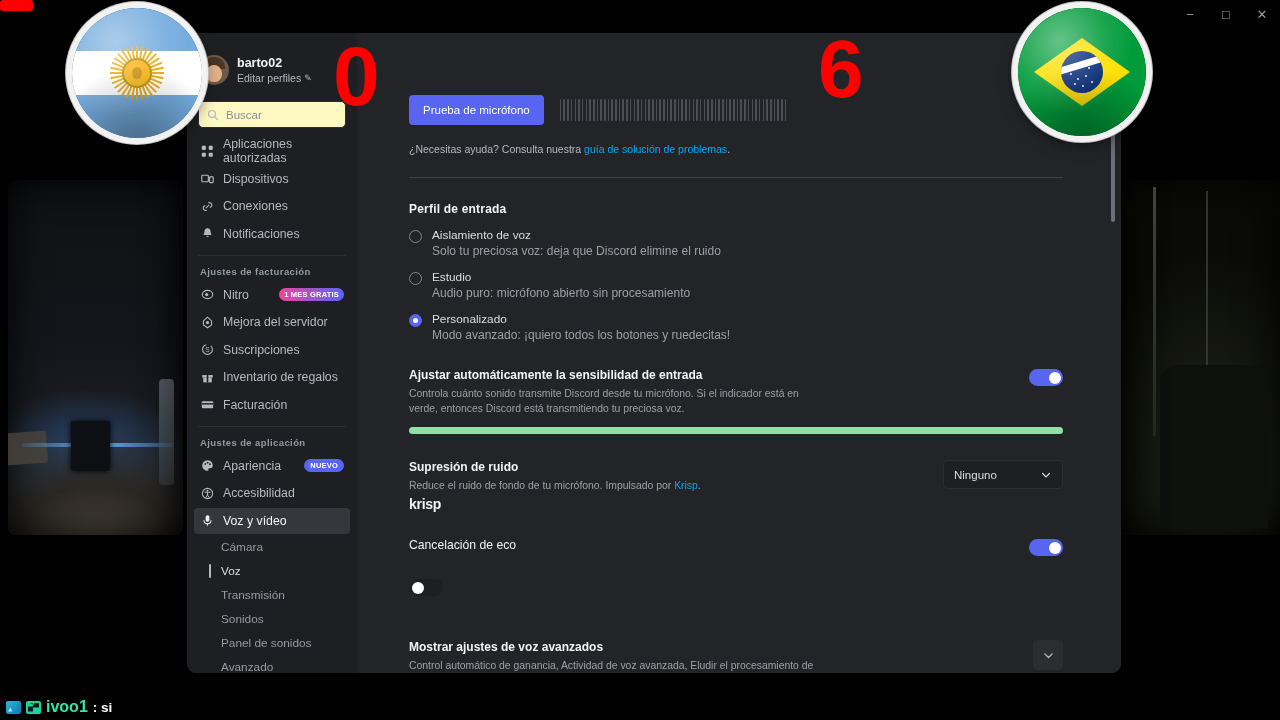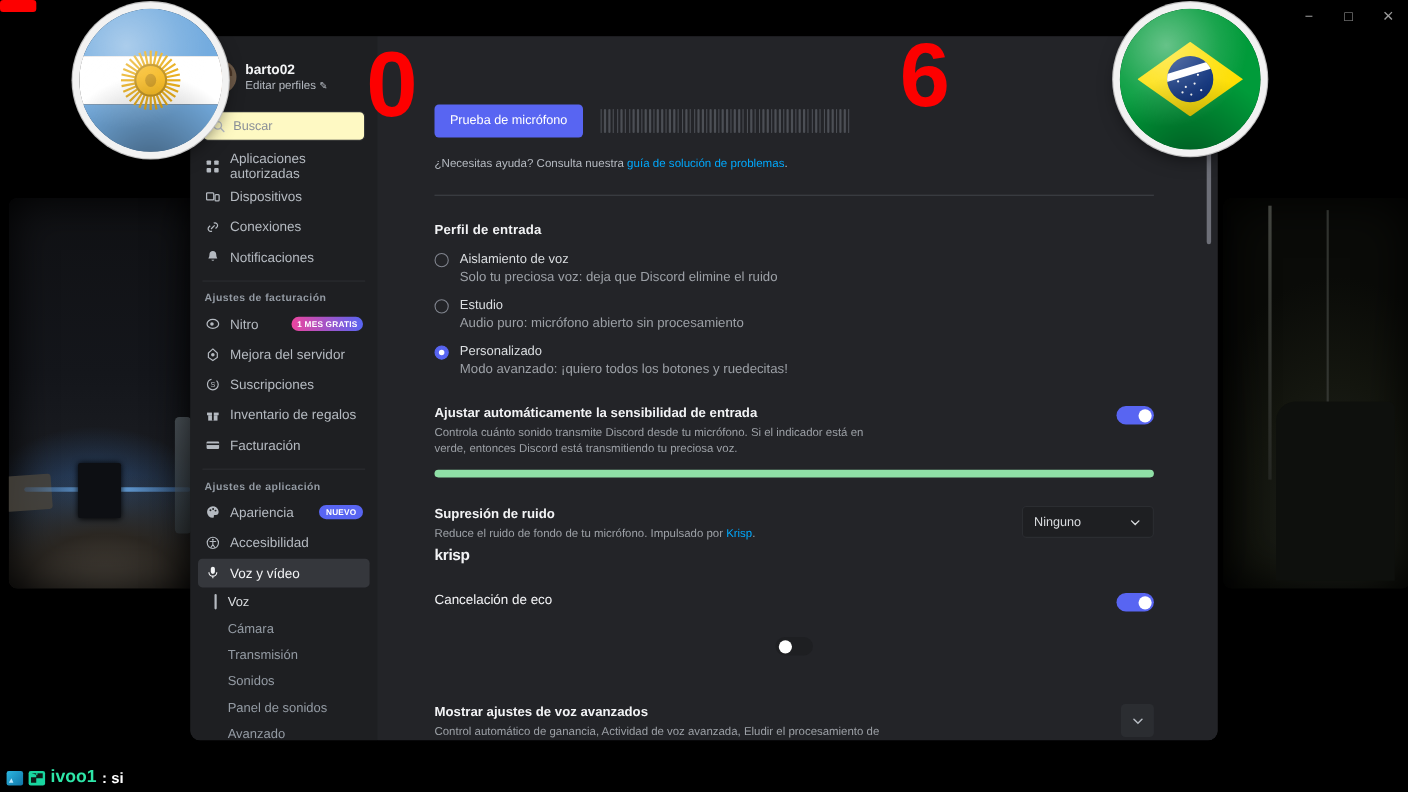--- a/index.html
+++ b/index.html
@@ -40,21 +40,21 @@
        linear-gradient(180deg,#191b17 0%, #121411 60%, #0c0e0b 100%);
      box-shadow:inset 0 0 45px #000; }
   #cam-right .pole { position:absolute; left:24%; top:2%; width:3px; height:70%;
      background:linear-gradient(180deg,#5c5f58,#2c2e2a); opacity:.7; }
   #cam-right .wire { position:absolute; left:55%; top:3%; width:2px; height:50%;
      background:#3b3d38; opacity:.8; }
   #cam-right .mass { position:absolute; left:28%; top:52%; width:64%; height:46%;
      background:#0e100d; border-radius:18px 6px 0 0; }
 
   
-  #discord { position:absolute; left:173px; top:33px; width:934px; height:640px;
+  #discord { position:absolute; left:187px; top:33px; width:934px; height:640px;
      background:#1e1f22; border-radius:9px; overflow:hidden;
      box-shadow:0 14px 40px rgba(0,0,0,.75); display:flex; }
 
   
   #sidebar { width:170px; flex:0 0 170px; background:#1e1f22; padding:0 0 0 0;
      overflow:hidden; position:relative; }
   .user-row { display:flex; align-items:center; gap:8px; padding:22px 10px 12px 12px; }
   .avatar { width:30px; height:30px; border-radius:50%; flex:0 0 30px; overflow:hidden;
      background:#6d5a48; position:relative; }
   .avatar .hair { position:absolute; left:4px; top:2px; width:22px; height:12px;
@@ -112,21 +112,21 @@
 
   .radio-row { display:flex; gap:10px; align-items:flex-start; margin-top:12px; }
   .radio { width:13px; height:13px; border-radius:50%; border:1.5px solid #80848e;
      flex:0 0 13px; margin-top:2px; position:relative; background:transparent; }
   .radio.on { border-color:#5865f2; background:#5865f2; }
   .radio.on:after { content:""; position:absolute; left:3.2px; top:3.2px; width:5px; height:5px;
      border-radius:50%; background:#fff; }
   .radio-label { font-size:11.8px; color:#dbdee1; }
   .radio-desc { font-size:12px; color:#9ca0a6; margin-top:2px; }
 
-  .setting-row { display:flex; align-items:flex-start; justify-content:center;
+  .setting-row { display:flex; align-items:flex-start; justify-content:flex-start;
      gap:20px; margin-top:26px; }
   .setting-main { flex:1; }
   .setting-title { font-size:12px; font-weight:700; color:#f2f3f5; }
   .setting-desc { font-size:10.4px; color:#9ca0a6; margin-top:4px; line-height:1.45; max-width:410px; }
 
   .toggle { width:34px; height:17px; border-radius:9px; position:relative; flex:0 0 34px;
      margin-top:1px; }
   .toggle.on { background:#5865f2; }
   .toggle.off { background:#1e1f22; }
   .toggle .knob { position:absolute; top:2.5px; width:12px; height:12px; border-radius:50%;
@@ -371,22 +371,22 @@
           <span class="ic">
             <svg width="13" height="13" viewBox="0 0 16 16">
                 <rect x="5.7" y="1.5" width="4.6" height="8" rx="2.3" fill="#f2f3f5"></rect>
                 <path d="M3.6 7.6a4.4 4.4 0 0 0 8.8 0" fill="none" stroke="#f2f3f5" stroke-width="1.3"></path>
                 <line x1="8" y1="12" x2="8" y2="14.4" stroke="#f2f3f5" stroke-width="1.3"></line>
               </svg>
           </span>
           <span>Voz y vídeo</span>
         </div>
 
+        <div class="subitem">Cámara</div>
         <div class="subitem cur">Voz</div>
-        <div class="subitem">Cámara</div>
         <div class="subitem">Transmisión</div>
         <div class="subitem">Sonidos</div>
         <div class="subitem">Panel de sonidos</div>
         <div class="subitem">Avanzado</div>
       </div>
     </div>
 
     <div id="content">
       <div id="content-inner">
 

